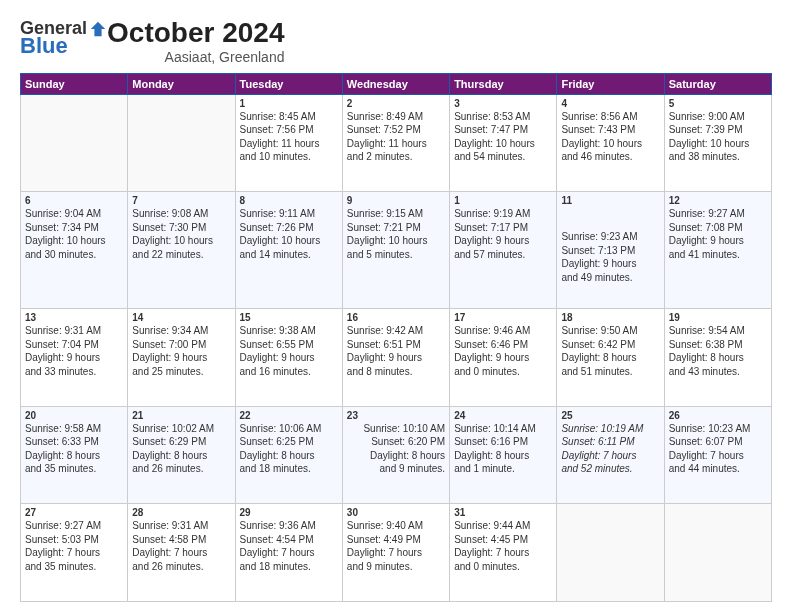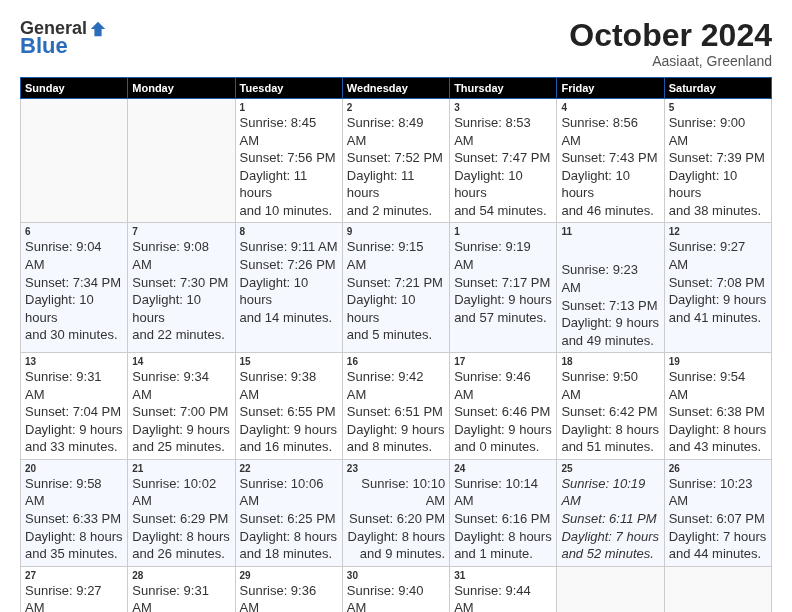--- a/index.html
+++ b/index.html
@@ -12,21 +12,20 @@
     }
     .page {
       width: 792px;
       height: 612px;
       padding: 18px 20px 10px 20px;
       display: flex;
       flex-direction: column;
     }
     .header {
       display: flex;
-      justify-content: space-between;
       align-items: flex-start;
       margin-bottom: 8px;
     }
     .logo {
       display: flex;
       flex-direction: column;
       align-items: flex-start;
     }
     .logo-text {
       display: flex;
@@ -45,38 +44,37 @@
     }
     .logo-icon {
       width: 18px;
       height: 18px;
       margin-left: 2px;
     }
     .title-block {
       text-align: right;
     }
     .month-title {
-      font-size: 32px;
+      font-size: 28px;
       font-weight: bold;
       color: #222;
       line-height: 1.1;
-      margin-left: 20px;
     }
     .location {
       font-size: 14px;
       color: #555;
     }
     .calendar {
       flex: 1;
       border-collapse: collapse;
       width: 100%;
       table-layout: fixed;
     }
     .calendar th {
-      background-color: #000000;
+      background-color: #701a75;
       color: #fff;
       font-size: 11px;
       font-weight: bold;
       padding: 4px 4px;
       text-align: left;
       border: 1px solid #1a5aaa;
       margin-left: 28px;
     }
     .calendar td {
       border: 1px solid #ccc;
@@ -93,21 +91,21 @@
     .calendar tr:nth-child(even) td:not(.empty) {
       background: #f5f8ff;
     }
     .day-num {
       font-weight: bold;
       font-size: 10px;
       display: block;
       margin-bottom: 1px;
     }
     .day-info {
-      font-size: 13px;
+      font-size: 10px;
       line-height: 1.35;
       color: #333;
     }
   </style>
 </head>
 <body>
 
 <div class="page">
   <div class="header">
     <div class="logo">

